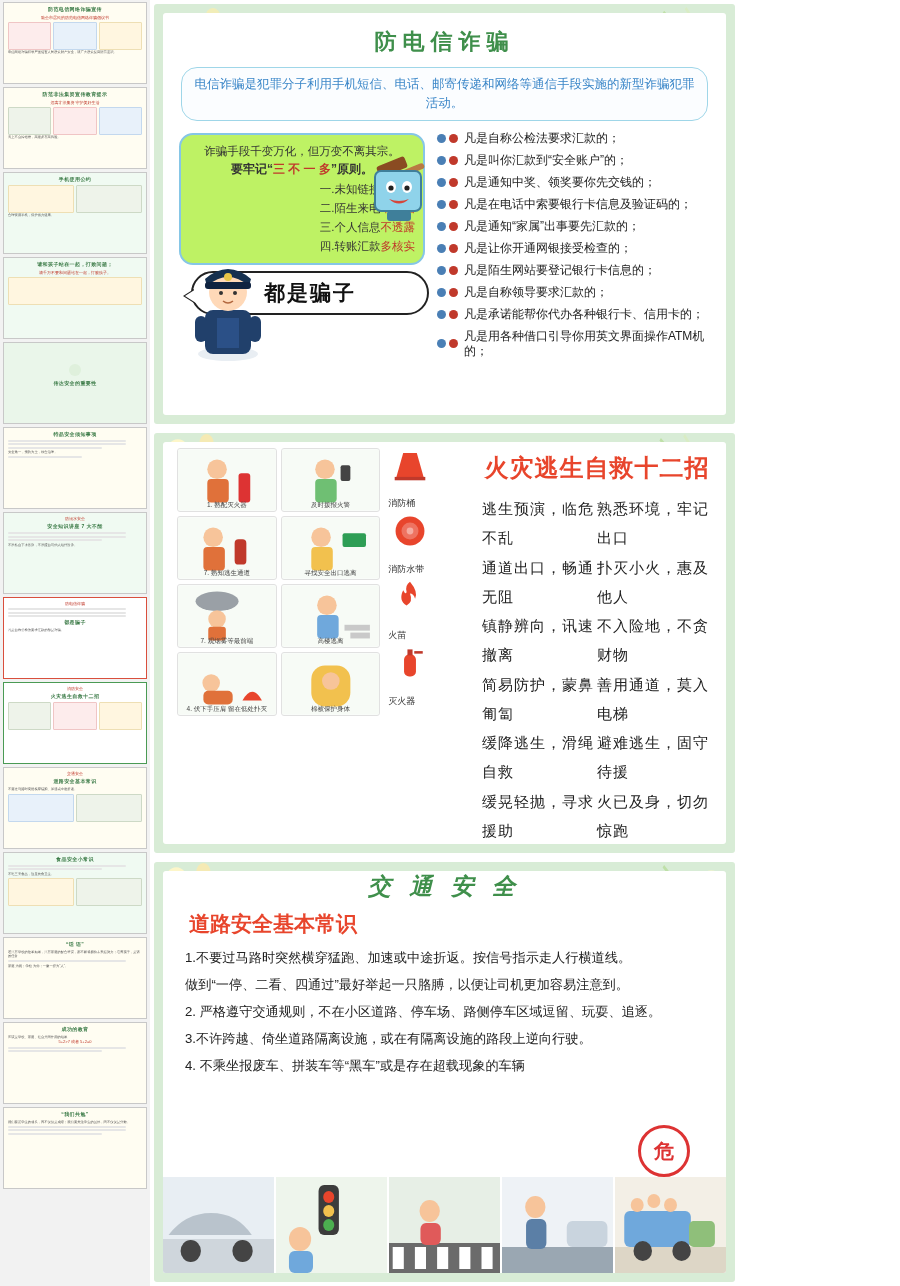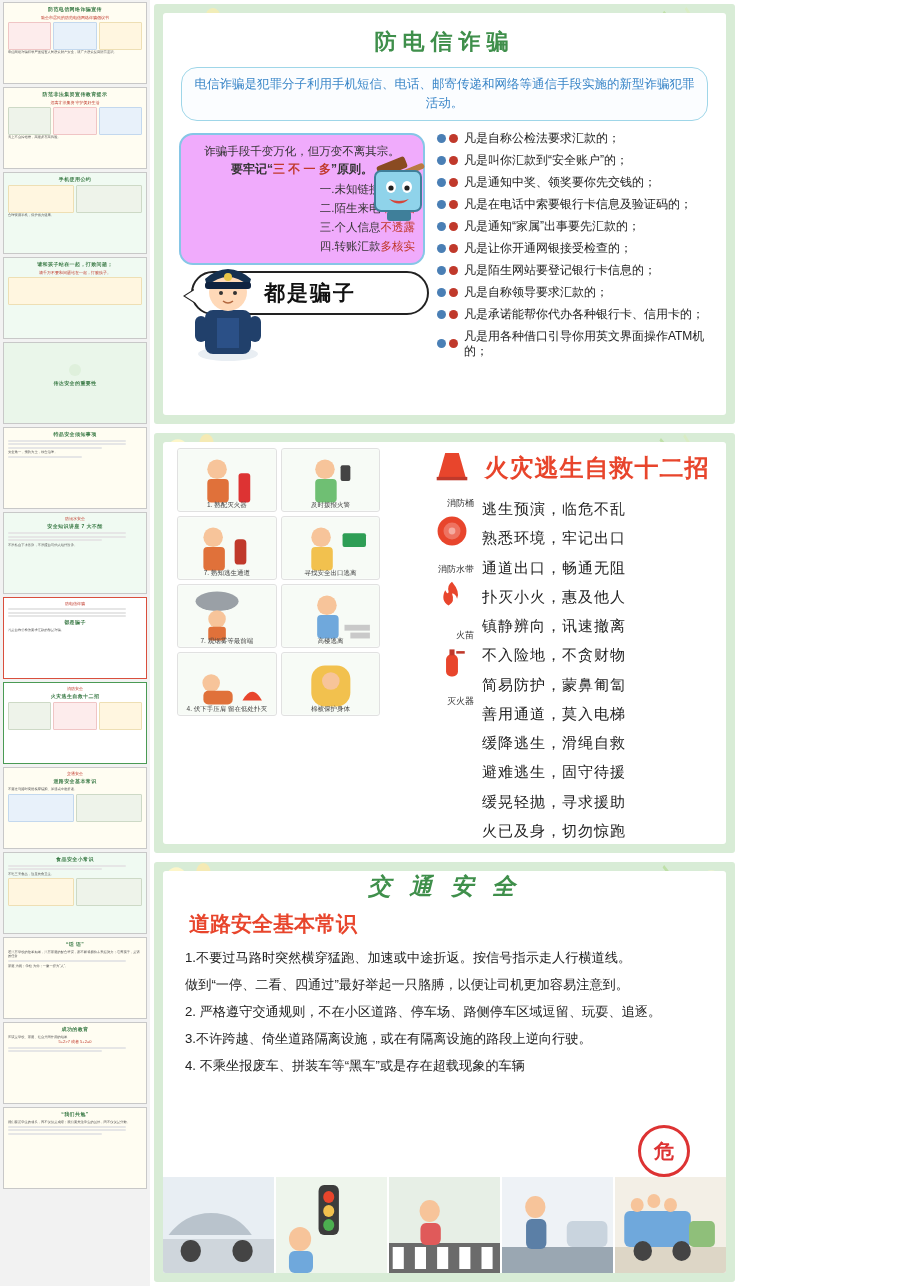--- a/index.html
+++ b/index.html
@@ -92,21 +92,21 @@
     color:#3a86c8;
     font-size:12.5px;
     text-align:center;
     padding:7px 10px;
     line-height:1.5;
   }
   .s1-cols{display:flex;margin-top:8px;padding:0 14px;gap:6px;}
   .s1-left{width:48%;position:relative;}
   .s1-right{width:52%;padding-top:2px;}
   .bubble{
-    border:2px solid #86c6e6;border-radius:14px;background:#f0abfc;
+    border:2px solid #86c6e6;border-radius:14px;background:#bef264;
     padding:7px 8px;margin:4px 6px 0 2px;
     font-size:11.5px;color:#333;line-height:1.65;text-align:center;
   }
   .bubble .r{color:#c0392b;}
   .bubble .principle{font-size:12px;font-weight:bold;}
   .bubble .item{text-align:right;padding-left:16px;}
   .shout{
     position:relative;
     margin:6px 2px 0 14px;
     border:2px solid #222;border-radius:26px;
@@ -142,29 +142,29 @@
   .pic-grid{display:grid;grid-template-columns:1fr 1fr;gap:4px;}
   .pic{
     border:1px solid #e1e1e1;border-radius:3px;background:#fafdfa;
     height:62px;position:relative;overflow:hidden;
   }
   .pic .cap{
     position:absolute;left:0;right:0;bottom:1px;text-align:center;
     font-size:6.5px;color:#444;
   }
   .eq{
-    height:62px;display:flex;flex-direction:column;align-items:flex-end;justify-content:center;
+    height:62px;display:flex;flex-direction:column;align-items:flex-start;justify-content:center;
     gap:15px;margin-bottom:4px;
   }
   .eq .cap{font-size:9px;color:#333;}
   .fire-title{
     color:#e8452c;font-weight:bold;font-size:24px;text-align:center;margin:4px 0 10px 0;letter-spacing:1px;
   }
   .fire-lines{font-size:15px;color:#222;line-height:1.95;}
-  .fire-lines .row{display:flex;flex-direction:column;}
+  .fire-lines .row{display:flex;}
   .fire-lines .row span{flex:1;text-align:left;letter-spacing:1px;}
 
   
   #s3 .s-title{font-size:23px;margin-top:0;font-style:italic;}
   .road-title{color:#e8452c;font-weight:bold;font-size:21px;margin:8px 0 6px 26px;}
   .road-list{padding:0 22px;font-size:13.2px;color:#222;line-height:2.05;}
   .photos{
     position:absolute;left:0;right:0;bottom:0;height:96px;display:flex;gap:2px;
   }
   .photos .ph{flex:1;position:relative;overflow:hidden;background:#eef3f7;}

